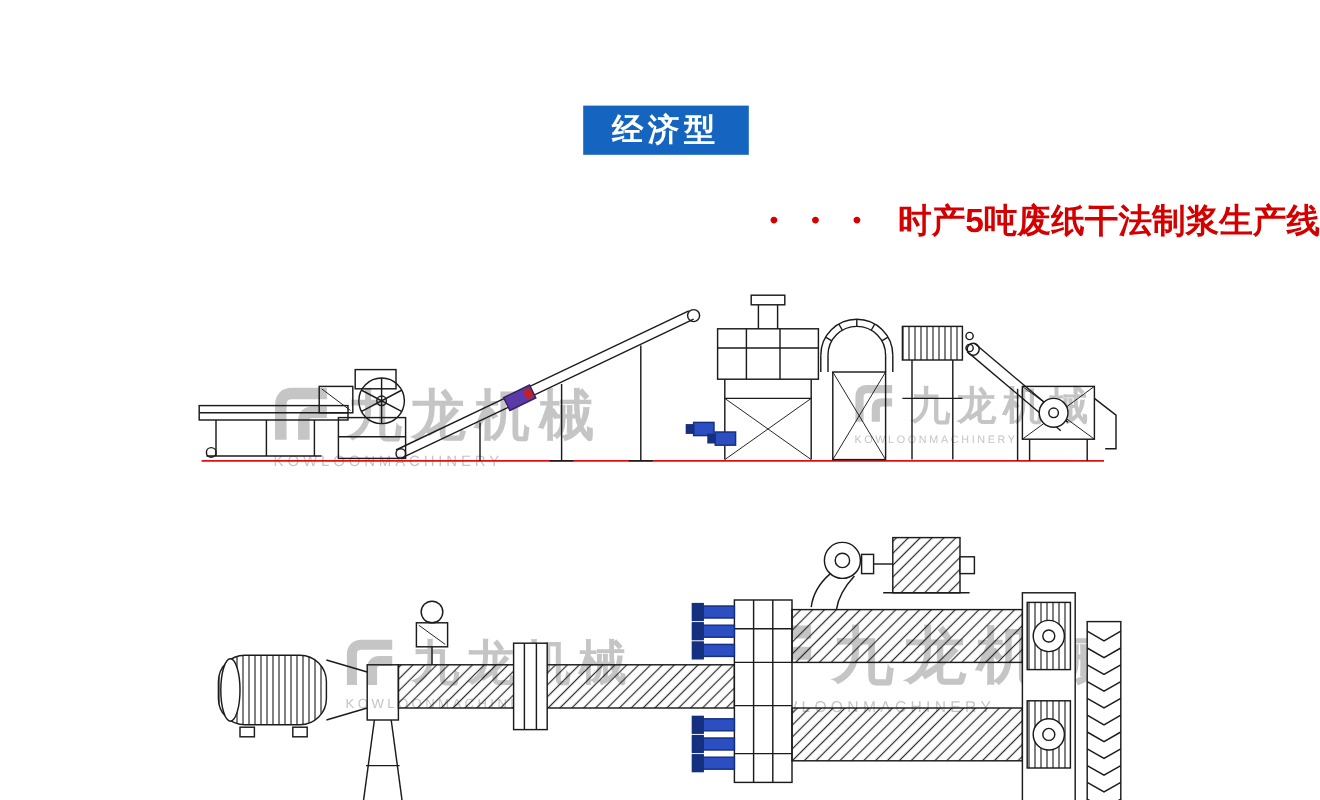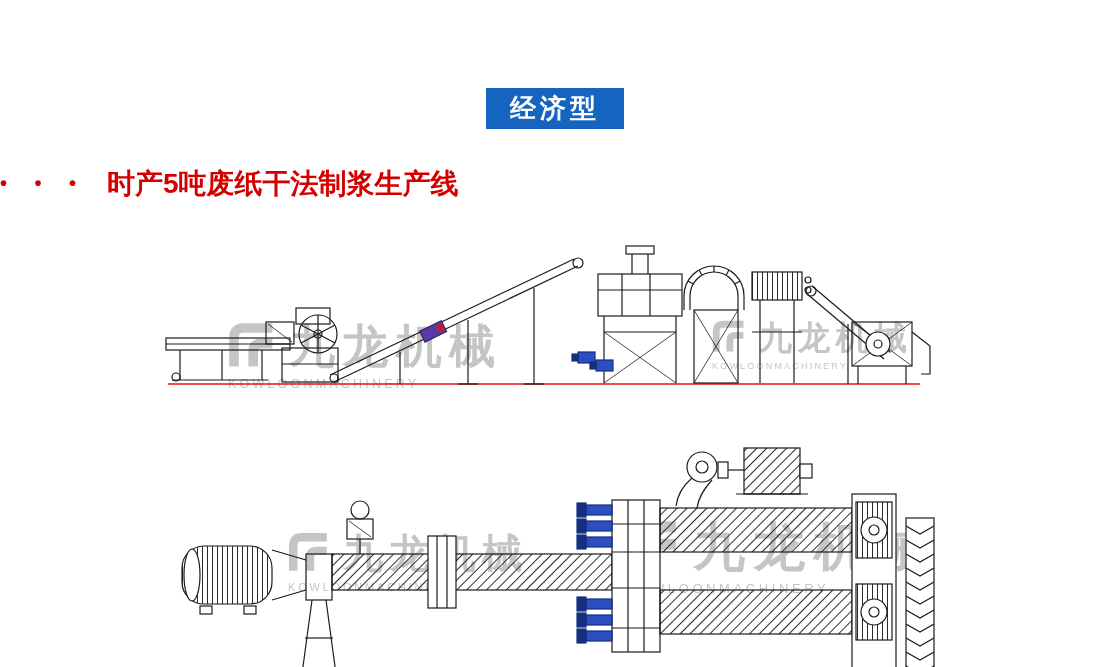--- a/index.html
+++ b/index.html
@@ -7,21 +7,21 @@
     position:relative; width:1100px; height:667px; background:#ffffff;
     overflow:hidden; font-family:"Liberation Sans", sans-serif;margin-top:32px;
   }
   .badge {
     position:absolute; left:486px; top:56px; width:138px; height:41px;
     background:#1565c0; color:#ffffff; display:flex; align-items:center;
     justify-content:center; font-size:26px; font-weight:bold; letter-spacing:4px;
     z-index:3;
   }
   .title {
-    position:absolute; left:0; top:133px; width:100%; text-align:left;
+    position:absolute; left:0; top:133px; width:100%; text-align:right;
     color:#d40000; font-weight:bold; font-size:28px; z-index:3; white-space:nowrap;
   }
   .title .bullets {
     font-size:20px; letter-spacing:11px; margin-right:12px; vertical-align:3px;
   }
   .wm { position:absolute; color:#c5c5c5; z-index:1; }
   .wm-row { display:flex; align-items:center; gap:13px; }
   .wm-cn { font-weight:bold; letter-spacing:0.16em; line-height:1; white-space:nowrap; }
   .wm-en { font-weight:normal; margin-top:7px; white-space:nowrap; }
   .diagram { position:absolute; left:0; top:0; z-index:2; }

